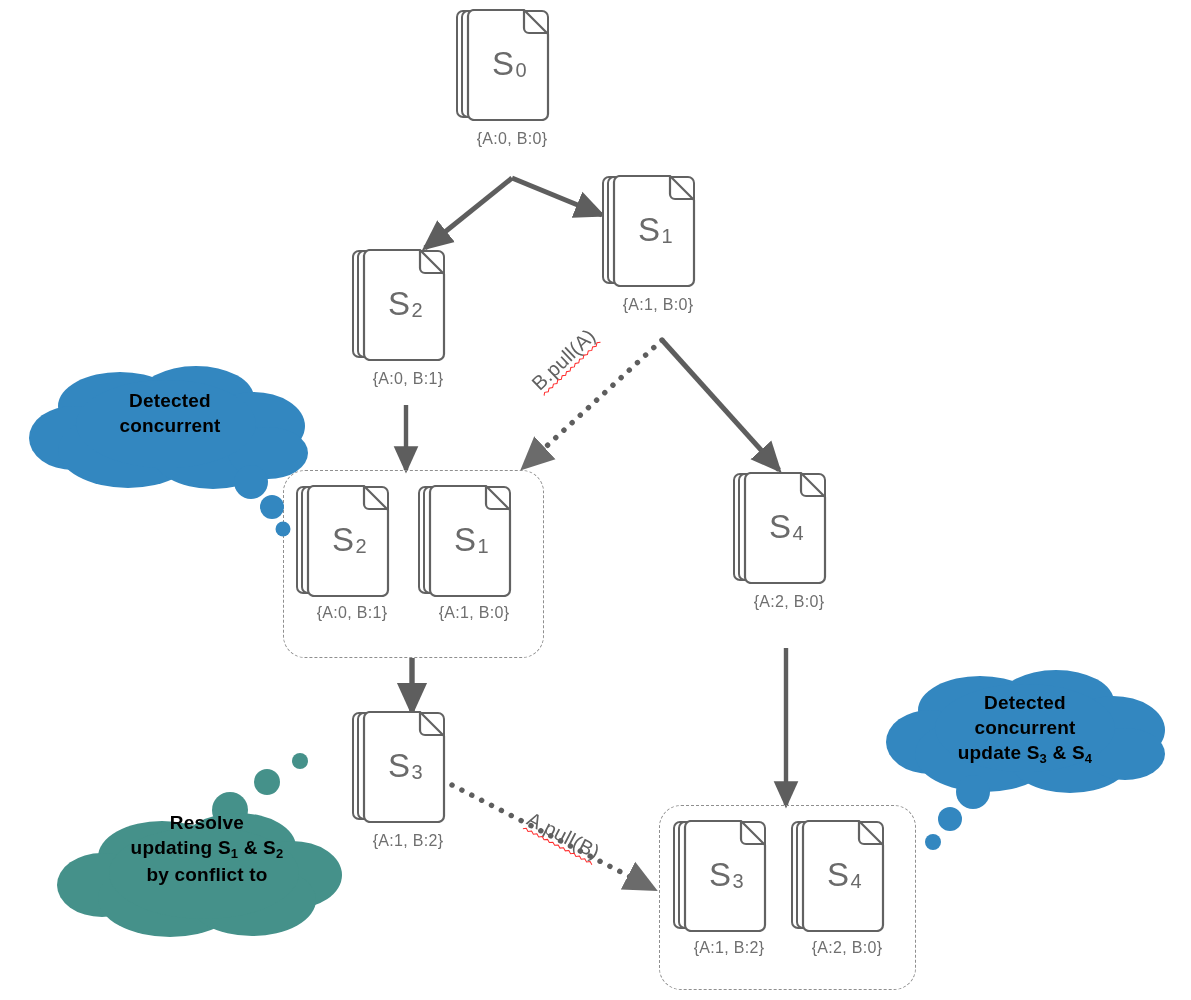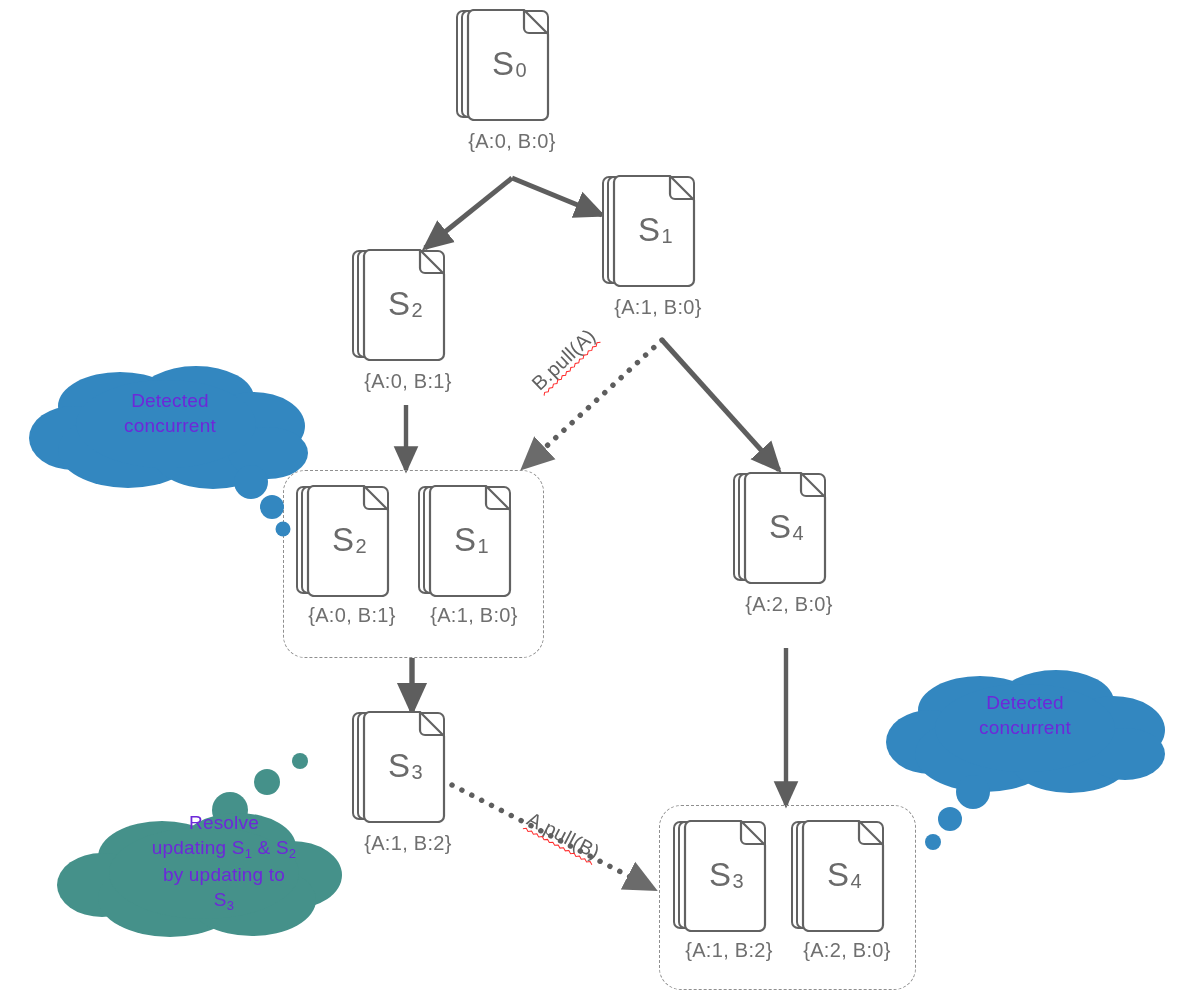--- a/index.html
+++ b/index.html
@@ -80,21 +80,21 @@
     position: relative;
     top: 6px;
     left: 1px;
   }
   .node .vclock {
     position: absolute;
     left: 50%;
     transform: translateX(-50%);
     top: 120px;
     white-space: nowrap;
-    font-size: 20px;
+    font-size: 16px;
     color: #6f6f6f;
     letter-spacing: 0.3px;
   }
   
   .node.in-group .vclock {
     top: 118px;
   }
 
   
   .group-box {
@@ -111,24 +111,25 @@
   }
   .cloud svg {
     position: absolute;
     left: 0;
     top: 0;
     overflow: visible;
   }
   .cloud .cloud-text {
     position: absolute;
     text-align: center;
-    color: #6d28d9;
+    color: #000000;
     font-size: 19px;
     line-height: 25px;
     letter-spacing: 0.2px;
+    font-weight: bold;
   }
   .cloud .cloud-text sub {
     font-size: 13px;
     vertical-align: baseline;
     position: relative;
     top: 4px;
   }
 
   
   .edge-label {
@@ -369,29 +370,26 @@
       <g fill="#45918a">
         <ellipse cx="110" cy="122" rx="64" ry="36"></ellipse>
         <ellipse cx="186" cy="112" rx="58" ry="34"></ellipse>
         <ellipse cx="240" cy="140" rx="50" ry="34"></ellipse>
         <ellipse cx="50" cy="150" rx="45" ry="32"></ellipse>
         <ellipse cx="118" cy="163" rx="72" ry="39"></ellipse>
         <ellipse cx="200" cy="165" rx="64" ry="36"></ellipse>
         <ellipse cx="152" cy="138" rx="95" ry="46"></ellipse>
       </g>
     </svg>
-    <div class="cloud-text" style="left:72px; top:75px; width:200px;">
+    <div class="cloud-text" style="left:55px; top:75px; width:200px;">
       <div>Resolve</div>
       <div>
         <span>updating S</span><sub>1</sub><span> &amp; S</span><sub>2</sub>
       </div>
-      <div>by updating to</div>
-      <div>
-        <span>S</span><sub>3</sub>
-      </div>
+      <div>by conflict to</div>
     </div>
   </div>
 
   <div class="cloud" style="left:880px; top:662px; width:290px; height:205px;">
     <svg width="290" height="205" viewBox="0 0 290 205">
       <g fill="#3387c0">
         <ellipse cx="100" cy="48" rx="62" ry="34"></ellipse>
         <ellipse cx="176" cy="40" rx="58" ry="32"></ellipse>
         <ellipse cx="233" cy="68" rx="52" ry="34"></ellipse>
         <ellipse cx="50" cy="80" rx="44" ry="32"></ellipse>
@@ -400,16 +398,19 @@
         <ellipse cx="245" cy="92" rx="40" ry="26"></ellipse>
         <ellipse cx="145" cy="66" rx="90" ry="44"></ellipse>
       </g>
       <circle cx="93" cy="130" r="17" fill="#3387c0"></circle>
       <circle cx="70" cy="157" r="12" fill="#3387c0"></circle>
       <circle cx="53" cy="180" r="8" fill="#3387c0"></circle>
     </svg>
     <div class="cloud-text" style="left:45px; top:28px; width:200px;">
       <div>Detected</div>
       <div>concurrent</div>
+      <div>
+        <span>update S</span><sub>3</sub><span> &amp; S</span><sub>4</sub>
+      </div>
     </div>
   </div>
 
 </div>
 
 </body></html>

